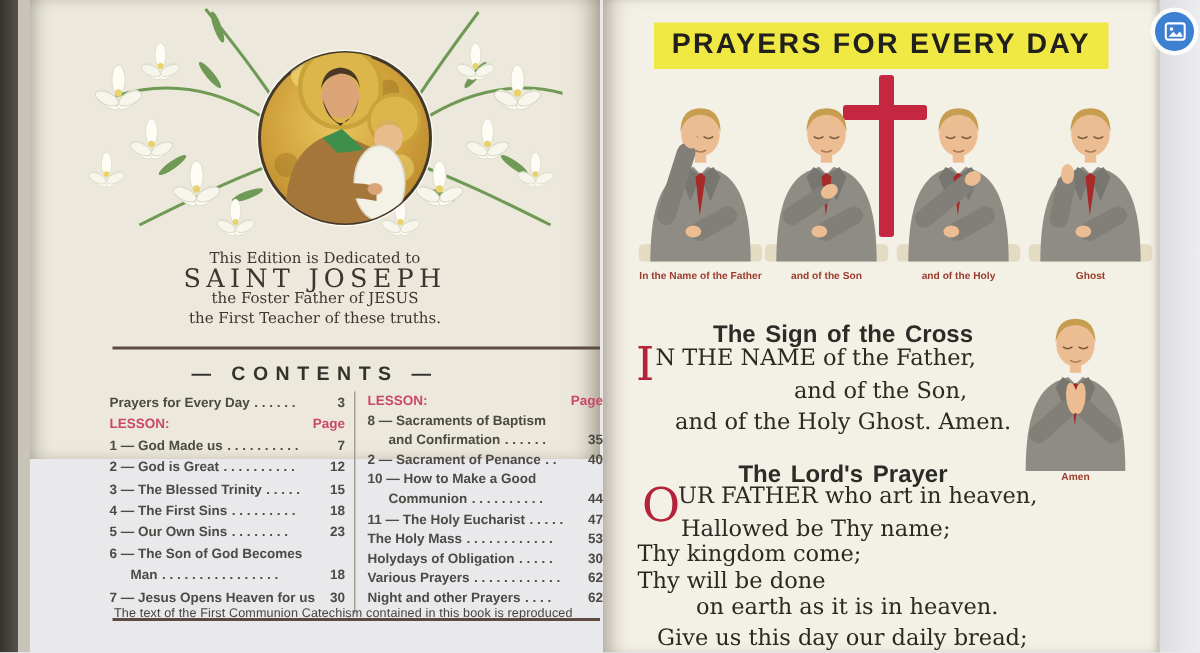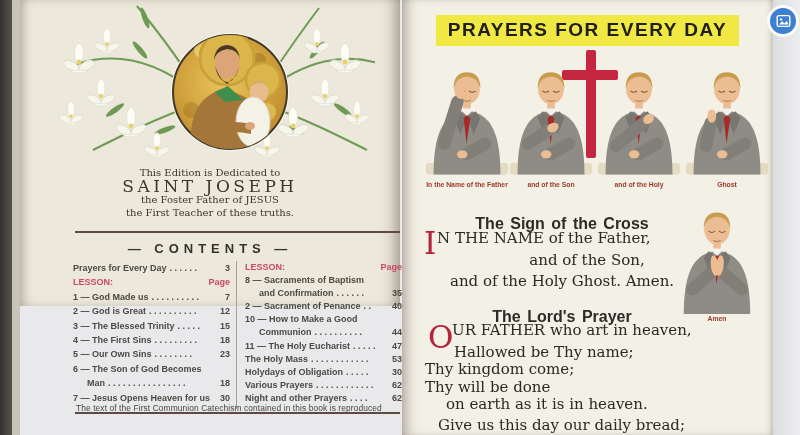--- a/index.html
+++ b/index.html
@@ -80,21 +80,21 @@
   .p-lord { top:322px; }
   .dropcap { position:absolute; top:0; font-size:31px; line-height:31px; color:#b5233b; font-family:"DejaVu Serif", serif; }
   .p-sign .dropcap { left:0; }
   .p-lord .dropcap { left:4px; }
   .p-line { display:block; }
   .p-sign .p-line { line-height:21.5px; }
   .p-lord .p-line { line-height:17.6px; }
   .sc-l0 { margin-left:13px; } .sc-l1 { margin-left:16px;text-align:center; } .sc-l2 { margin-left:26px; }
   .lp-l0 { margin-left:28px; margin-bottom:4px; } .lp-l1 { margin-left:30px; }
   .lp-l2 { margin-left:1px; } .lp-l3 { margin-left:1px; }
-  .lp-l4 { margin-left:22px; margin-bottom:3px; } .lp-l5 { margin-left:14px; }
+  .lp-l4 { margin-left:40px; margin-bottom:3px; } .lp-l5 { margin-left:14px; }
 
   .pray-boy { position:absolute; left:272px; top:202px; width:86px; height:112px; z-index:2; }
   .amen-cap { position:absolute; left:272px; top:315px; width:86px; text-align:center;
               font-size:6.8px; font-weight:bold; color:#9c3a2c; z-index:2; }
 
   
   .badge { position:absolute; left:770px; top:8px; width:26px; height:26px; border-radius:50%;
            background:#3d7fd0; box-shadow:0 0 0 3px rgba(255,255,255,.85); z-index:5;
            display:flex; align-items:center; justify-content:center; cursor:pointer; }
 </style>

